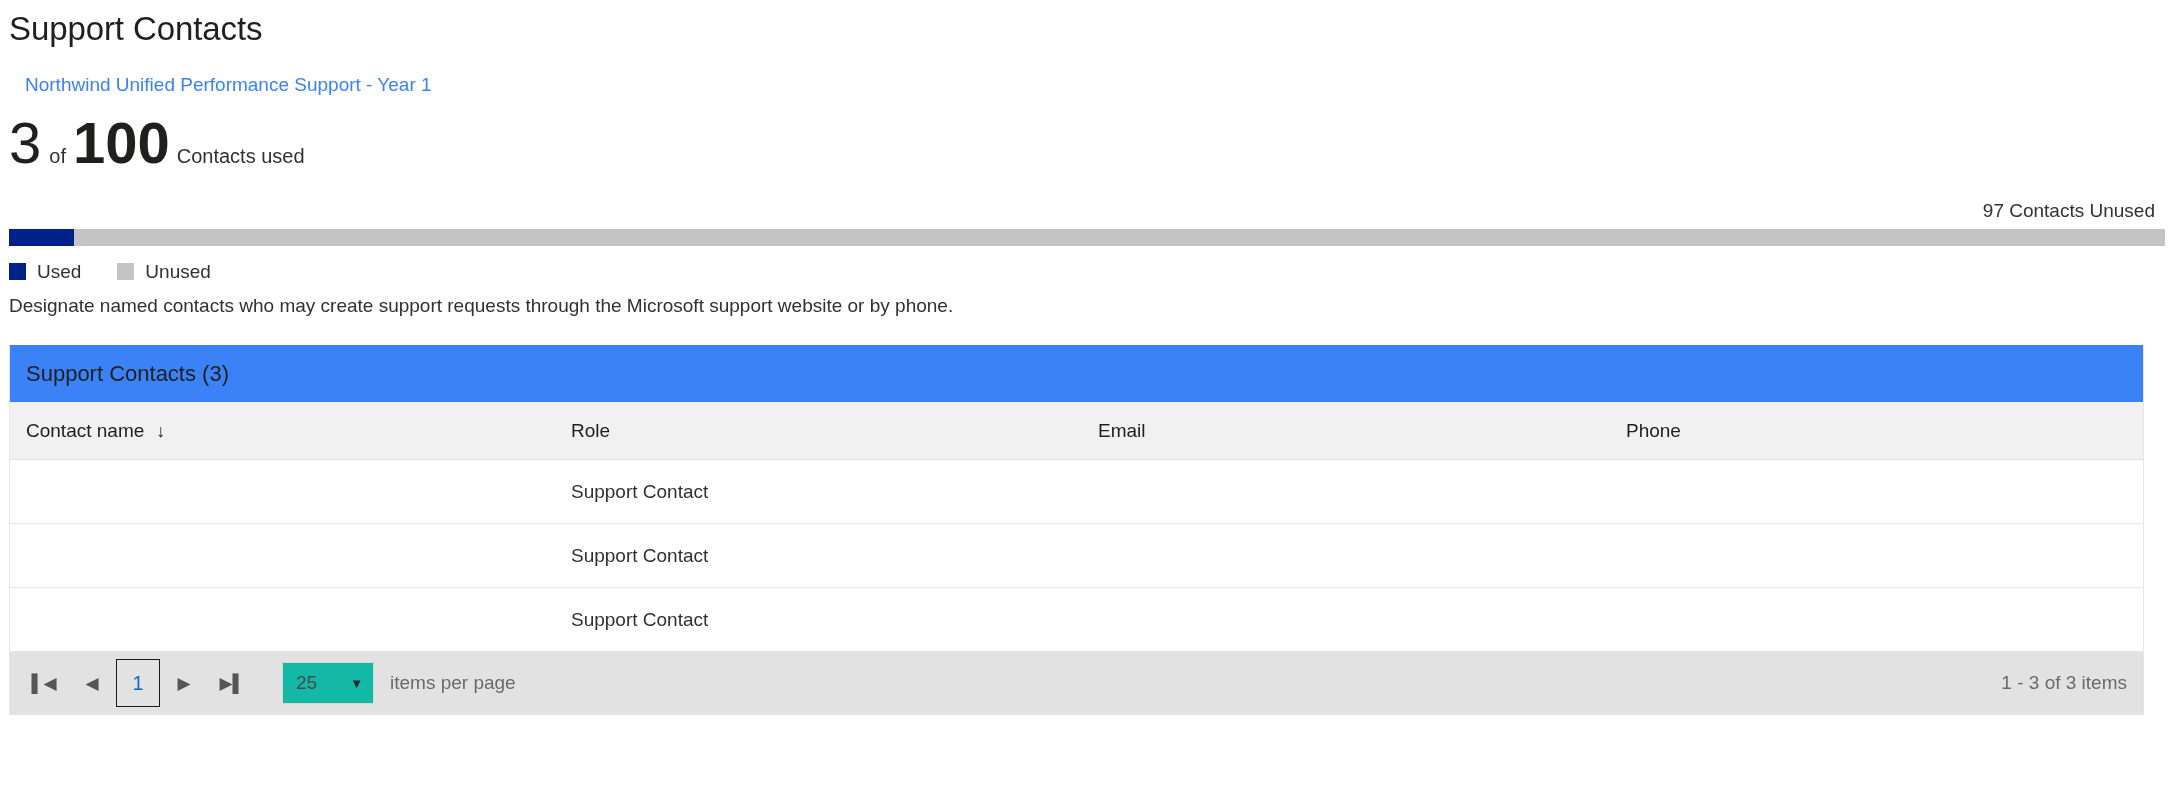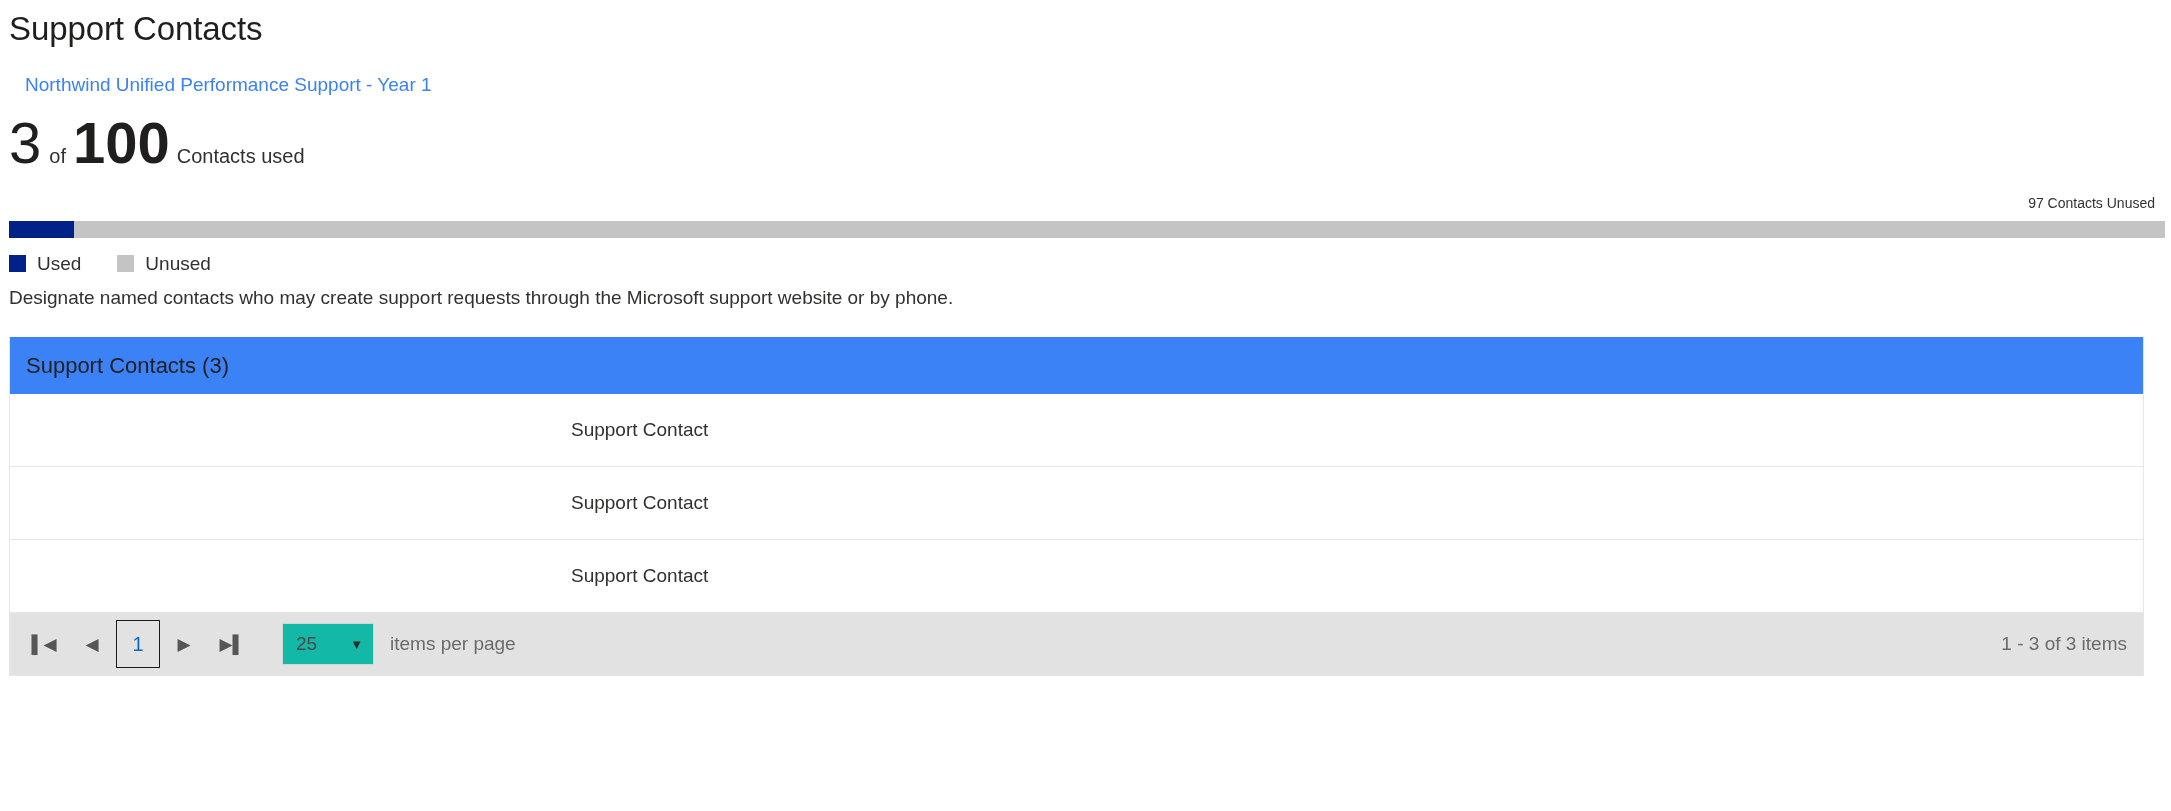--- a/index.html
+++ b/index.html
@@ -71,25 +71,25 @@
   .usage-label {
     font-size: 20px;
     font-weight: 400;
     color: #323130;
     padding-left: 7px;
   }
 
   
   .bar-caption {
     text-align: right;
-    font-size: 14px;
+    font-size: 19px;
     color: #323130;
     line-height: 24px;
     padding-right: 6px;
-    margin-top: 13px;
+    margin-top: 21px;
   }
   .progress-track {
     position: relative;
     margin-top: 6px;
     height: 17px;
     width: 2156px;
     background: #c4c4c4;
     overflow: hidden;
   }
   .progress-fill {
@@ -164,21 +164,21 @@
   }
   .grid-head {
     background: #f1f1f1;
     height: 58px;
     display: flex;
     align-items: center;
     border-bottom: 1px solid #e1e1e1;
     box-sizing: border-box;
   }
   .grid-row {
-    height: 73px;
+    height: 64px;
     display: flex;
     align-items: center;
     background: #ffffff;
     border-bottom: 1px solid #e6e6e6;
     box-sizing: border-box;
   }
   .grid-row:last-of-type {
     border-bottom: none;
   }
   .cell {
@@ -303,20 +303,29 @@
       <span class="legend-text">Unused</span>
     </div>
   </div>
 
   <p class="section-body">Designate named contacts who may create support requests through the Microsoft support website or by phone.</p>
 
   <div class="grid">
 
     <div class="grid-title">Support Contacts (3)</div>
 
+    <div class="grid-head">
+      <div class="cell col-name">
+        <span>Contact name</span>
+        <span class="sort-arrow">↓</span>
+      </div>
+      <div class="cell col-role">Role</div>
+      <div class="cell col-email">Email</div>
+      <div class="cell col-phone">Phone</div>
+    </div>
 
     <div class="grid-row">
       <div class="cell col-name"></div>
       <div class="cell col-role">Support Contact</div>
       <div class="cell col-email"></div>
       <div class="cell col-phone"></div>
     </div>
 
     <div class="grid-row">
       <div class="cell col-name"></div>

